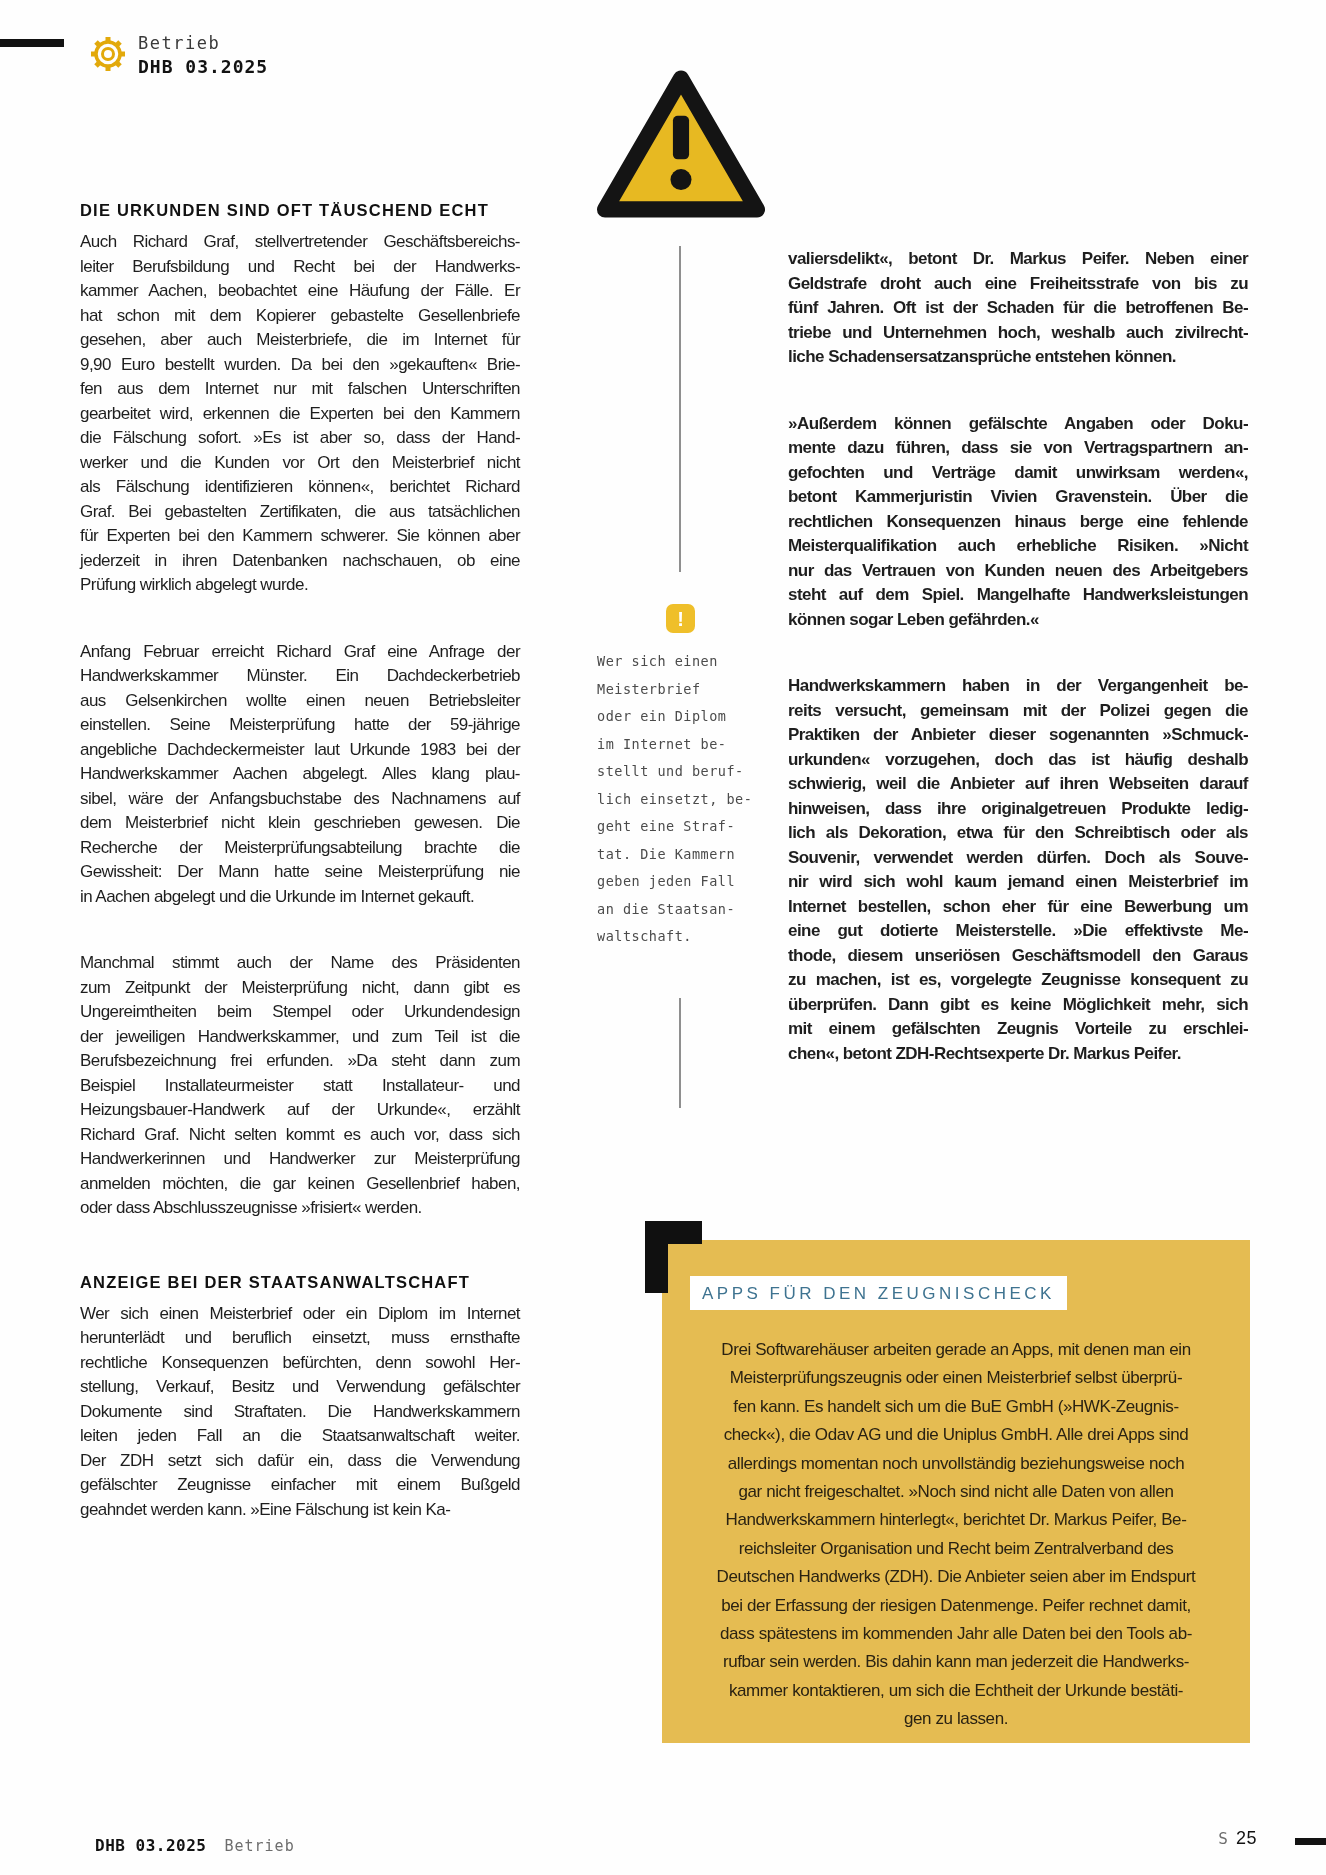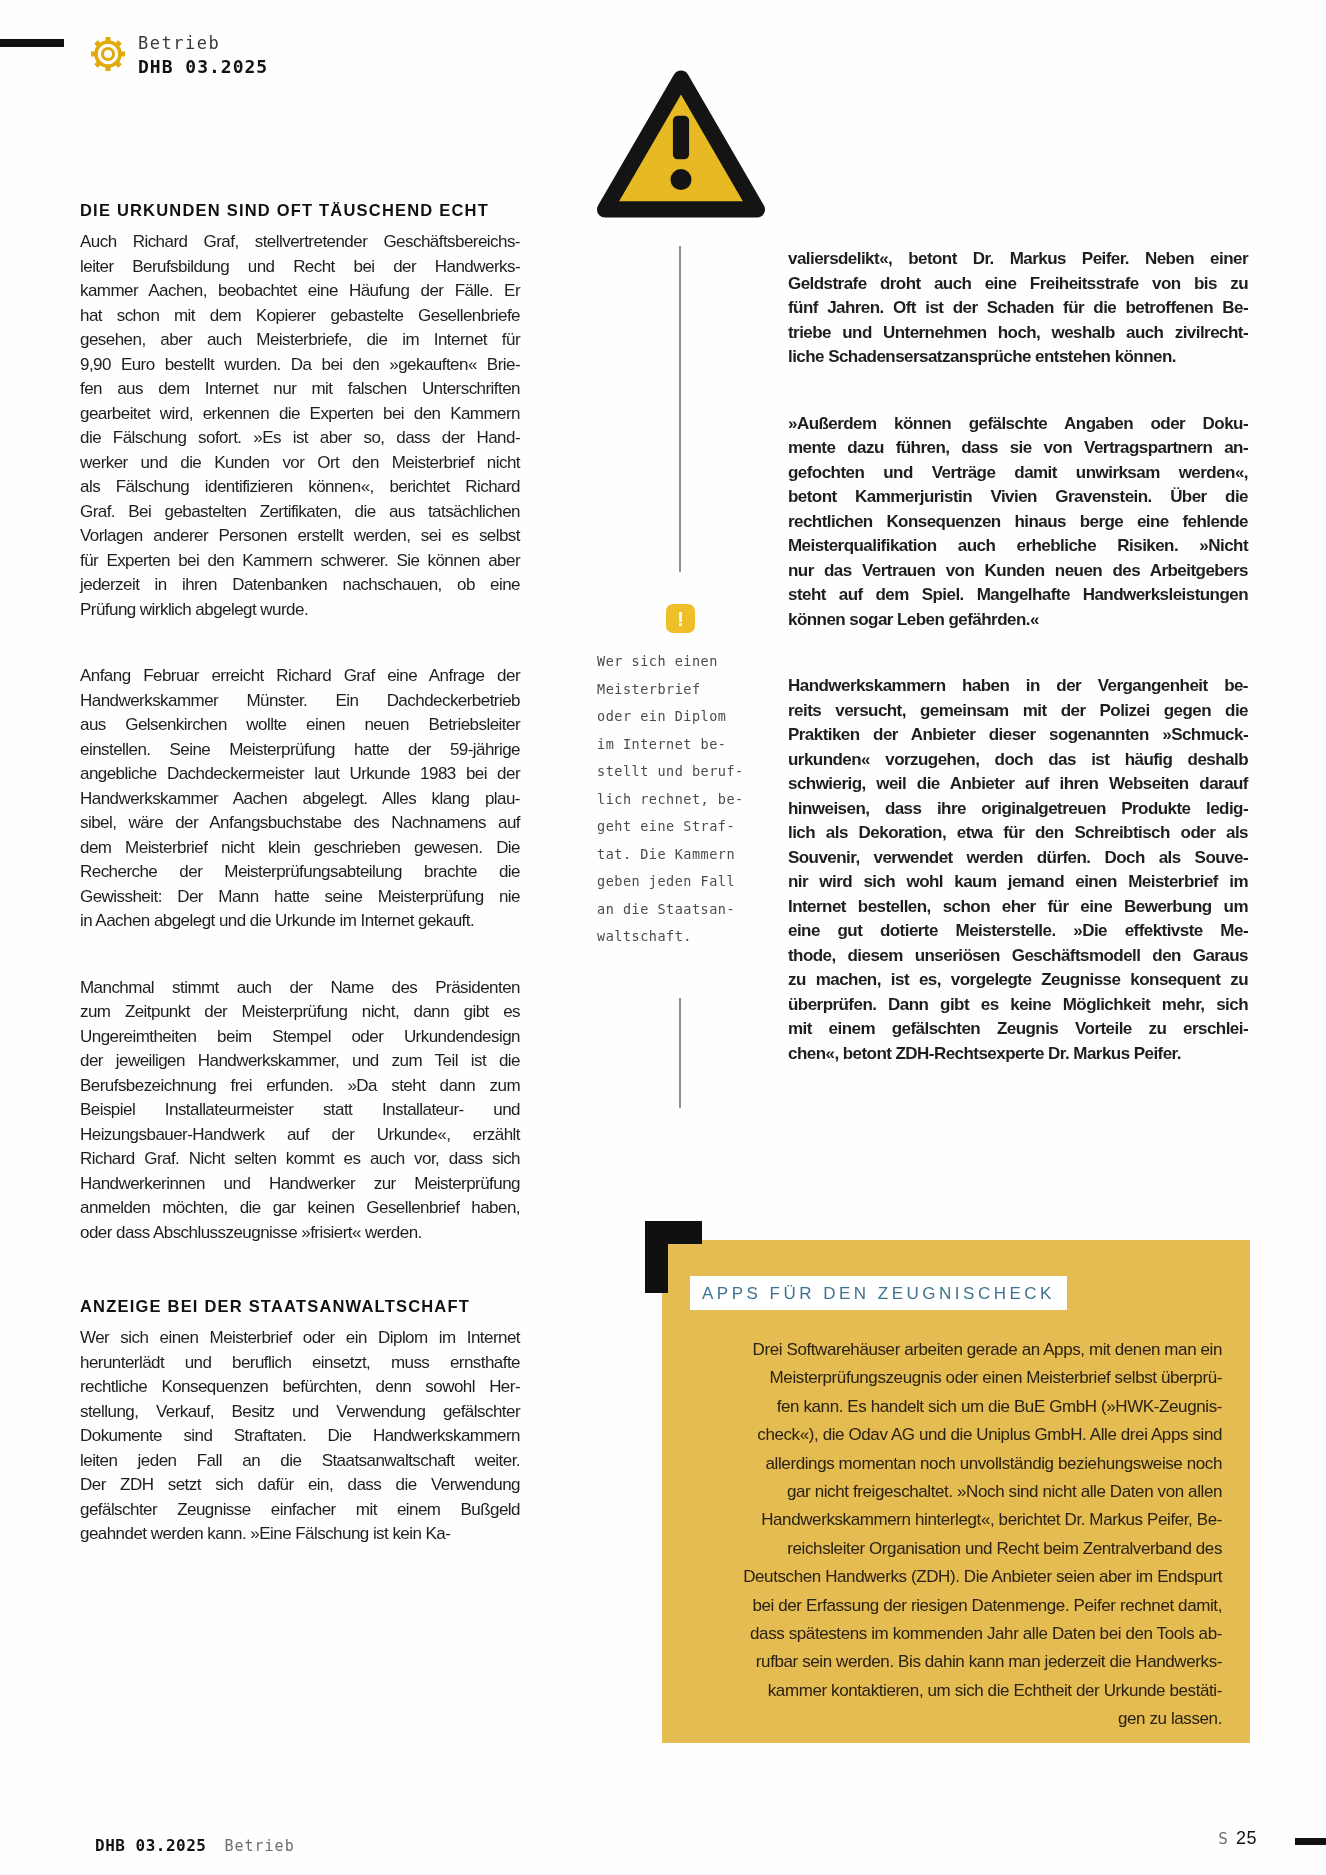--- a/index.html
+++ b/index.html
@@ -58,21 +58,21 @@
   .corner-side{position:absolute;left:-17px;top:-19px;width:23px;height:72px;background:#101010;}
   .ib-title-wrap{padding:36px 28px 0 28px;}
   .ib-title{
     display:inline-block;background:#ffffff;color:#3e7390;font-weight:normal;
     font-size:17px;letter-spacing:3.5px;padding:8px 12px 6px 12px;line-height:20px;
   }
   .ib-body{
     padding:26px 28px 0 28px;font-size:17px;line-height:28.4px;
     letter-spacing:-0.4px;color:#2a2212;
   }
-  .plain .ln{text-align:right;}
+  .plain .ln{text-align:center;}
   
   .f-left{position:absolute;left:95px;top:1836px;display:flex;align-items:baseline;gap:18px;}
   .f-issue{font-family:"DejaVu Sans Mono",monospace;font-weight:bold;font-size:16px;letter-spacing:0.5px;color:#121212;}
   .f-section{font-family:"DejaVu Sans Mono",monospace;font-size:15px;letter-spacing:1px;color:#6d6d6d;}
   .f-right{position:absolute;right:81px;top:1828px;display:flex;align-items:baseline;gap:8px;}
   .f-s{font-family:"DejaVu Sans Mono",monospace;font-size:16px;color:#6d6d6d;}
   .f-num{font-weight:normal;font-size:18px;letter-spacing:0.5px;color:#121212;}
   .f-rule{position:absolute;right:0;top:1838px;width:43px;height:7px;background:#121212;}
 </style>
 </head>
@@ -121,21 +121,20 @@
         <div class="ln">kammer Aachen, beobachtet eine Häufung der Fälle. Er</div>
         <div class="ln">hat schon mit dem Kopierer gebastelte Gesellenbriefe</div>
         <div class="ln">gesehen, aber auch Meisterbriefe, die im Internet für</div>
         <div class="ln">9,90 Euro bestellt wurden. Da bei den »gekauften« Brie-</div>
         <div class="ln">fen aus dem Internet nur mit falschen Unterschriften</div>
         <div class="ln">gearbeitet wird, erkennen die Experten bei den Kammern</div>
         <div class="ln">die Fälschung sofort. »Es ist aber so, dass der Hand-</div>
         <div class="ln">werker und die Kunden vor Ort den Meisterbrief nicht</div>
         <div class="ln">als Fälschung identifizieren können«, berichtet Richard</div>
         <div class="ln">Graf. Bei gebastelten Zertifikaten, die aus tatsächlichen</div>
-        <div class="ln">Vorlagen anderer Personen erstellt werden, sei es selbst</div>
         <div class="ln">für Experten bei den Kammern schwerer. Sie können aber</div>
         <div class="ln">jederzeit in ihren Datenbanken nachschauen, ob eine</div>
         <div class="ln">Prüfung wirklich abgelegt wurde.</div>
       </div>
     <div class="para justified">
         <div class="ln">Anfang Februar erreicht Richard Graf eine Anfrage der</div>
         <div class="ln">Handwerkskammer Münster. Ein Dachdeckerbetrieb</div>
         <div class="ln">aus Gelsenkirchen wollte einen neuen Betriebsleiter</div>
         <div class="ln">einstellen. Seine Meisterprüfung hatte der 59-jährige</div>
         <div class="ln">angebliche Dachdeckermeister laut Urkunde 1983 bei der</div>
@@ -176,21 +175,21 @@
   <div class="vrule r1"></div>
   <div class="alert">
       <span>!</span>
     </div>
   <aside class="pullquote centered">
       <div class="ln">Wer sich einen</div>
       <div class="ln">Meisterbrief</div>
       <div class="ln">oder ein Diplom</div>
       <div class="ln">im Internet be-</div>
       <div class="ln">stellt und beruf-</div>
-      <div class="ln">lich rechnet, be-</div>
+      <div class="ln">lich einsetzt, be-</div>
       <div class="ln">geht eine Straf-</div>
       <div class="ln">tat. Die Kammern</div>
       <div class="ln">geben jeden Fall</div>
       <div class="ln">an die Staatsan-</div>
       <div class="ln">waltschaft.</div>
     </aside>
   <div class="vrule r2"></div>
 
   <section class="col right">
     <div class="para justified">

